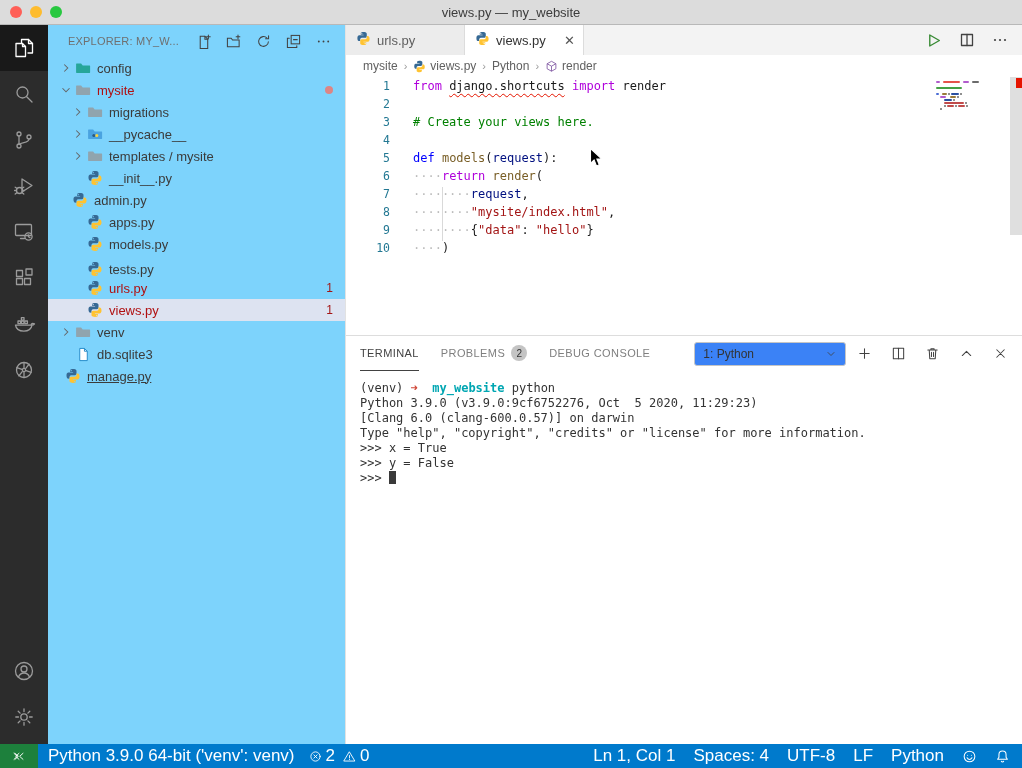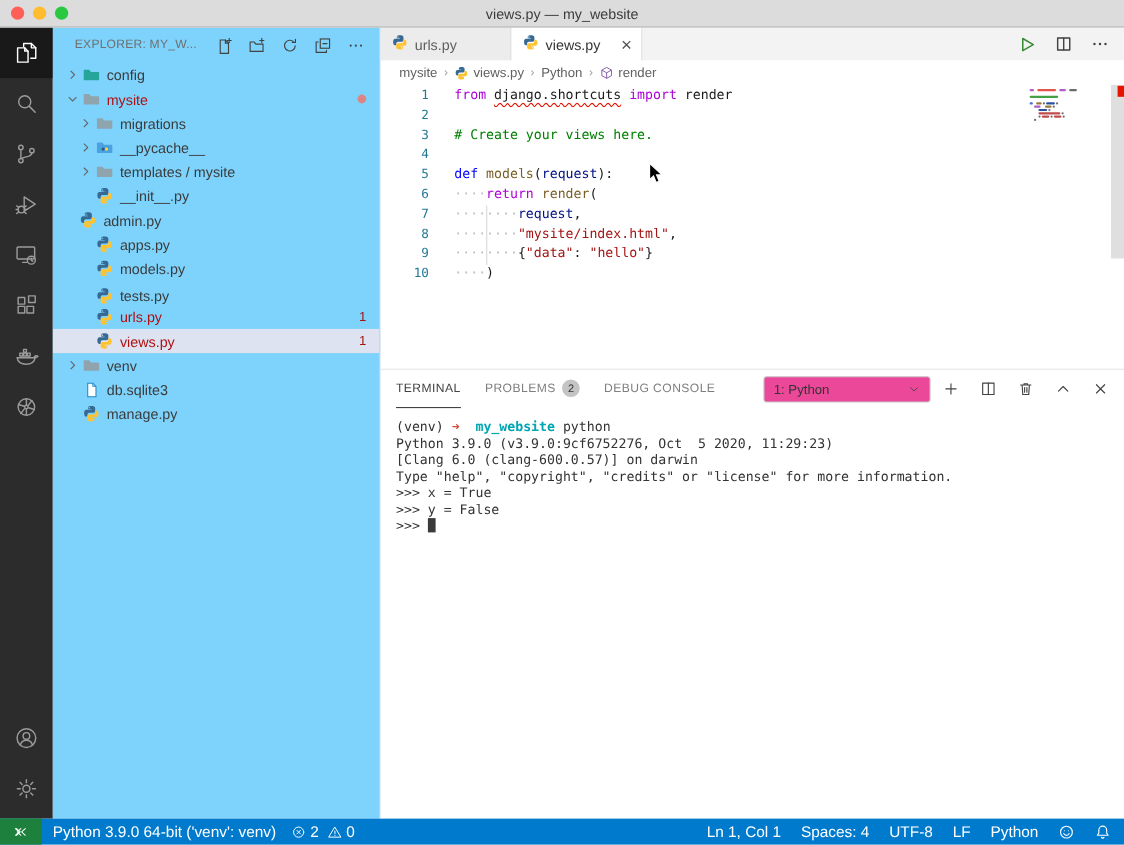--- a/index.html
+++ b/index.html
@@ -62,33 +62,33 @@
   .scrollbar{position:absolute;top:0;right:0;width:12px;height:158px;background:rgba(110,110,110,.22);cursor:pointer}
   .ov-error{position:absolute;top:1px;right:0;width:6px;height:10px;background:#e51400}
   .cursor-arrow{position:absolute;left:243px;top:70px;pointer-events:none}
 
   
   .panel{height:409px;border-top:1px solid #ddd;background:#fff;display:flex;flex-direction:column;box-sizing:border-box;flex:none}
   .panel-header{height:35px;display:flex;align-items:center;padding:0 14px;flex:none}
   .ptab{font-size:11px;letter-spacing:.4px;color:#7f7f7f;height:100%;display:flex;align-items:center;gap:6px;box-sizing:border-box;border-bottom:1px solid transparent;cursor:pointer;margin-right:22px}
   .ptab.active{color:#424242;border-bottom-color:#424242}
   .pbadge{width:16px;height:16px;border-radius:50%;background:#c4c4c4;color:#333;font-size:10px;display:flex;align-items:center;justify-content:center;letter-spacing:0}
-  .pselect{margin-left:22px;width:152px;height:24px;border:1px solid #c5c5c5;border-radius:3px;background:#ec4899;display:flex;align-items:center;justify-content:space-between;padding:0 8px;font-size:12px;color:#333;cursor:pointer;box-sizing:border-box}
+  .pselect{margin-left:22px;width:152px;height:24px;border:1px solid #c5c5c5;border-radius:3px;background:#3b82f6;display:flex;align-items:center;justify-content:space-between;padding:0 8px;font-size:12px;color:#333;cursor:pointer;box-sizing:border-box}
   .panel-actions{margin-left:auto;display:flex;gap:19px;align-items:center}
   .panel-actions .act{cursor:pointer;display:flex}
   .panel-actions svg,.pselect svg{stroke:#424242;fill:none;stroke-width:1.1;stroke-linecap:round;stroke-linejoin:round}
   .term{flex:1;padding:10px 0 0 14px;font-family:"DejaVu Sans Mono","Liberation Mono",monospace;font-size:12px;line-height:15px;color:#333;cursor:text}
   .tline{white-space:pre}
   .t{color:#333}
   .arrow{color:#d0493a;font-weight:bold}
   .cyan{color:#00a6b2;font-weight:bold}
   .tcursor{display:inline-block;width:7px;height:13px;background:#3a3a3a;vertical-align:-2px}
 
   
-  .statusbar{height:24px;background:#007acc;display:flex;align-items:center;color:#fff;font-size:14px}
+  .statusbar{height:24px;background:#007acc;display:flex;align-items:center;color:#fff;font-size:17px}
   .sb-remote{width:38px;height:24px;background:#1d803c;display:flex;align-items:center;justify-content:center;cursor:pointer;flex:none}
   .sb-remote svg{stroke:#fff;fill:none;stroke-width:1.4;stroke-linecap:round;stroke-linejoin:round}
   .sbgroup{display:flex;align-items:center;gap:14px;padding:0 10px}
   .sbitem{display:flex;align-items:center;gap:4px;cursor:pointer;white-space:nowrap}
   .sbitem svg{stroke:#fff;fill:none;stroke-width:1.1;stroke-linecap:round;stroke-linejoin:round}
   .sbright{margin-left:auto;gap:18px;padding-right:12px}
 </style>
 </head>
 <body>
 
@@ -279,21 +279,21 @@
             </svg></span><span class="tlabel err">views.py</span><span class="tbadge">1</span></div>
         <div class="trow" style="padding-left: 10px;"><span class="chev"><svg width="14" height="14" viewBox="0 0 16 16" style="fill:none;stroke:#646465;stroke-width:1.2">
               <path d="M6 4l4 4-4 4"></path>
             </svg></span><span class="ticon"><svg width="16" height="16" viewBox="0 0 16 16">
               <path d="M1.5 3.5h4.6l1.6 2h6.9c.3 0 .5.2.5.5v6.5c0 .3-.2.5-.5.5h-13c-.3 0-.5-.2-.5-.5V4c0-.3.2-.5.5-.5z" fill="#90a4ae"></path>
             </svg></span><span class="tlabel">venv</span></div>
         <div class="trow" style="padding-left: 10px;"><span class="chev"></span><span class="ticon"><svg width="15" height="15" viewBox="0 0 16 16">
               <path d="M4 1.5h5l3 3v10H4z" fill="#fff" stroke="#1e88c7" stroke-width="1"></path>
               <path d="M9 1.5v3h3" fill="none" stroke="#1e88c7"></path>
             </svg></span><span class="tlabel">db.sqlite3</span></div>
-        <div class="trow" style="padding-left: 10px;"><span class="chev"></span><span class="ticon"><svg width="16" height="16" viewBox="0 0 16 16">
+        <div class="trow" style=" text-decoration: underline;"><span class="chev"></span><span class="ticon"><svg width="16" height="16" viewBox="0 0 16 16">
               <path fill="#366994" d="M7.9 1C4.9 1 5.1 2.4 5.1 2.4V4.1h3v.5H3.6S1.5 4.4 1.5 7.6s1.9 3.1 1.9 3.1h1.1V9.2s-.1-1.9 1.9-1.9h3.3s1.8 0 1.8-1.7V2.9S11.7 1 7.9 1zM6.2 2.1a.62.62 0 1 1 0 1.24.62.62 0 0 1 0-1.24z"></path>
               <path fill="#ffc331" d="M8.1 15c3 0 2.8-1.4 2.8-1.4V11.9h-3v-.5h4.5s2.1.3 2.1-2.9-1.9-3.1-1.9-3.1h-1.1v1.5s.1 1.9-1.9 1.9H6.3s-1.8 0-1.8 1.7v2.6S4.3 15 8.1 15zM9.8 13.9a.62.62 0 1 1 0-1.24.62.62 0 0 1 0 1.24z"></path>
             </svg></span><span class="tlabel">manage.py</span></div>
       </div>
   </div>
 
   <div class="editor-col">
     <div class="tabbar">
       <div class="tab">
         <span><svg width="15" height="15" viewBox="0 0 16 16">

